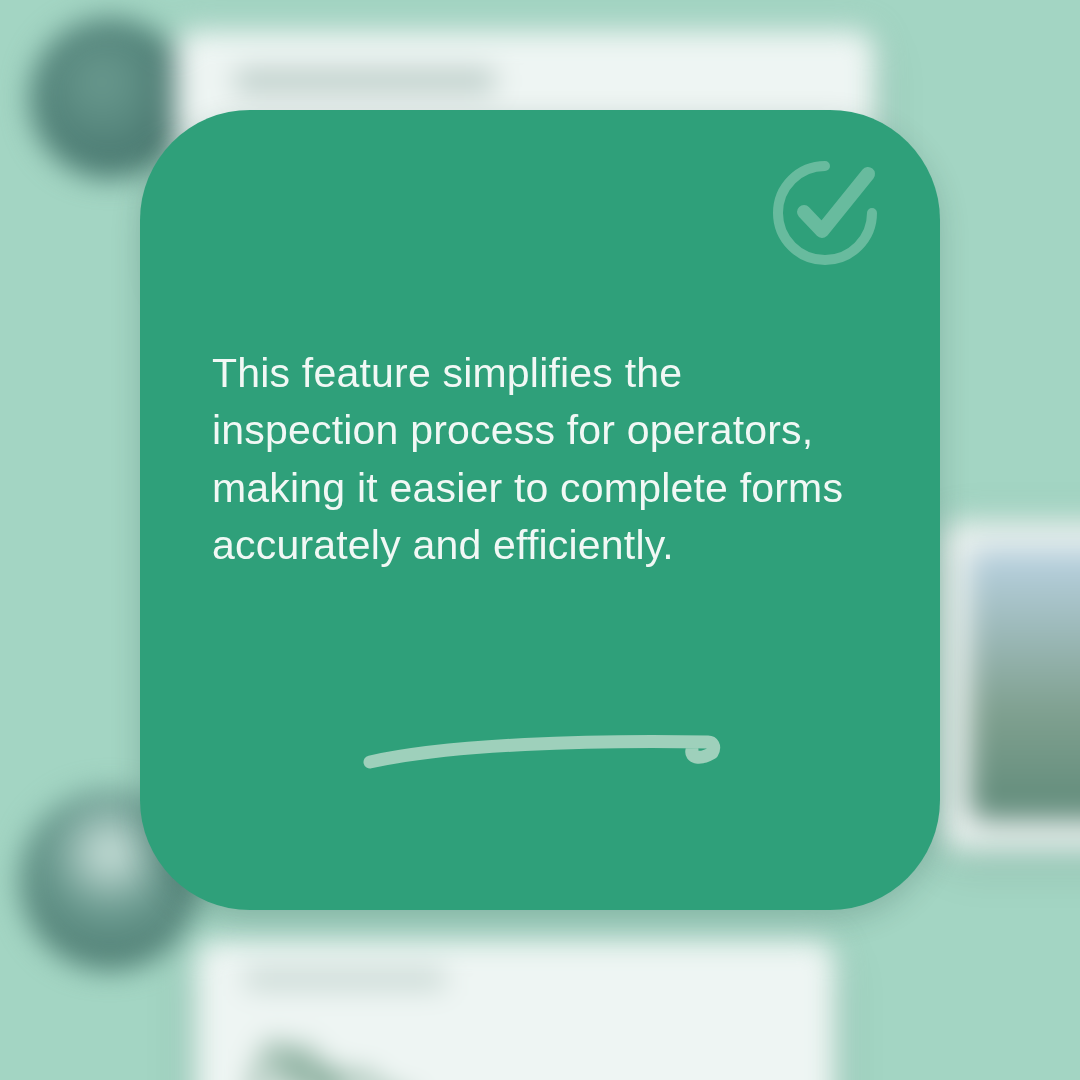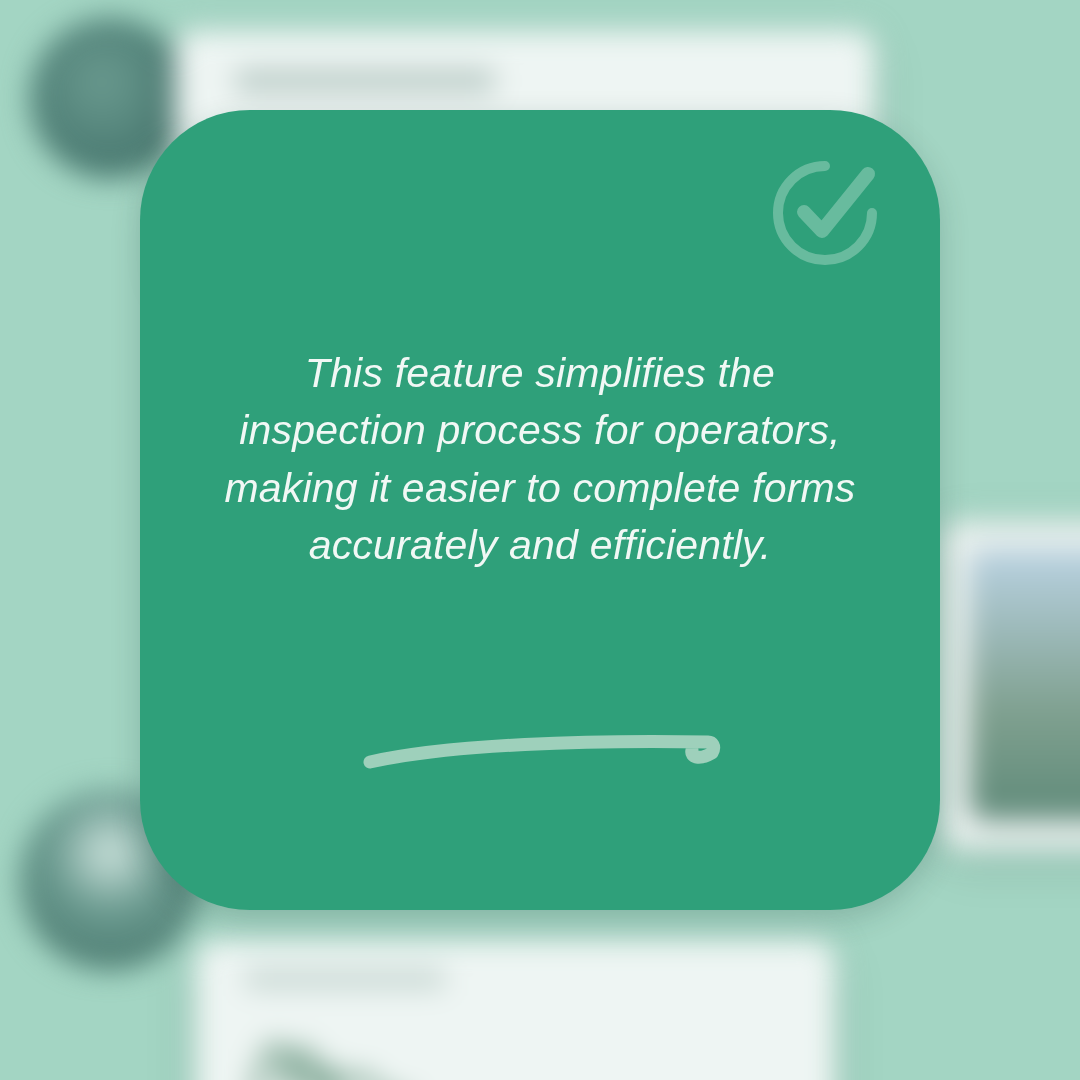--- a/index.html
+++ b/index.html
@@ -93,23 +93,21 @@
     position: absolute;
     top: 48px; right: 60px;
     width: 110px; height: 110px;
   }
   .card-text {
     margin-top: 175px;
     color: #f1f8f5;
     font-size: 41px;
     line-height: 1.4;
     font-weight: 300;
-    text-align: center;
     letter-spacing: 0.2px;
-    font-style: italic;
   }
   .divider {
     position: absolute;
     left: 0; right: 0;
     top: 610px;
     display: flex;
     justify-content: center;
   }
   .divider svg { display: block; }
 </style>

